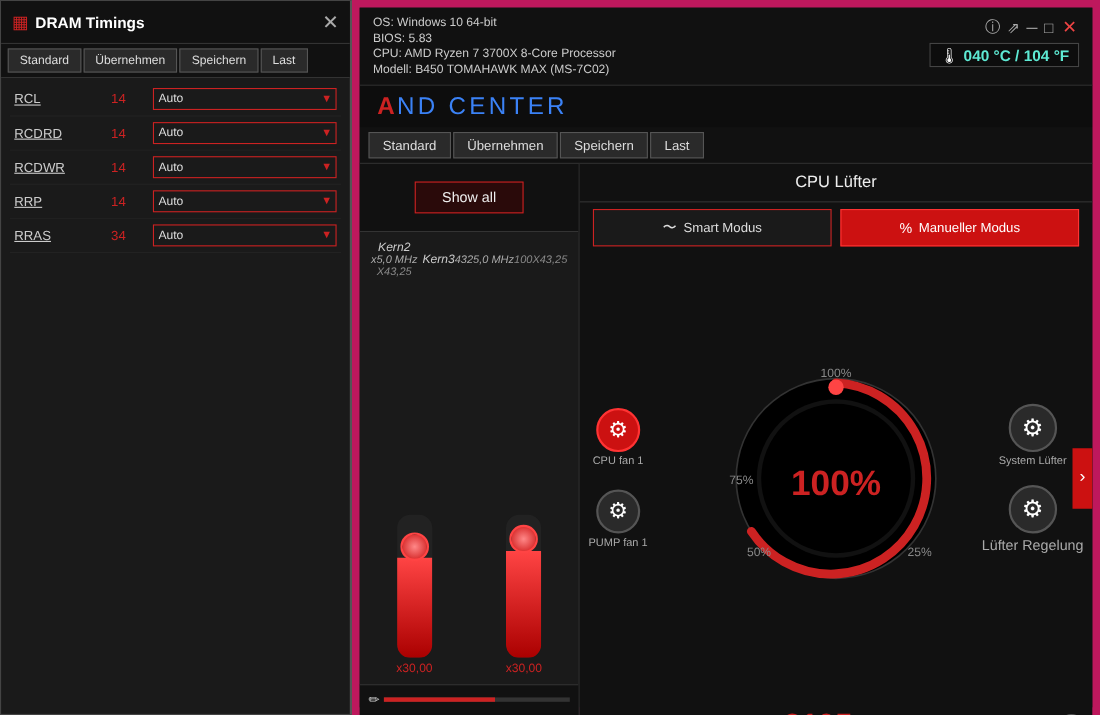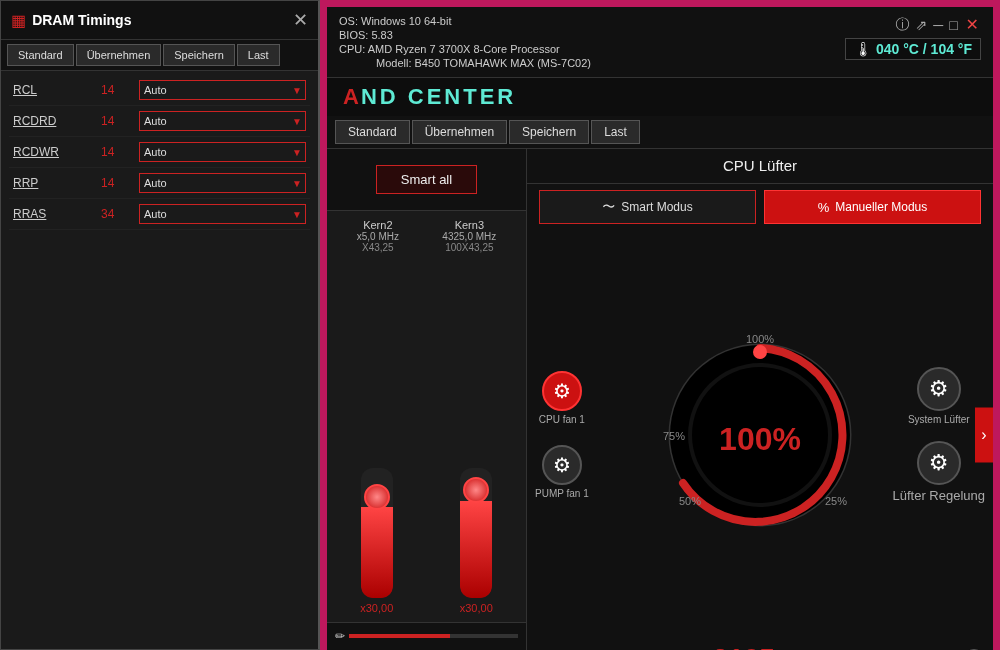--- a/index.html
+++ b/index.html
@@ -364,67 +364,67 @@
   </div>
 </div>
 
 <div class="main-window">
 
   <div class="top-bar">
     <div style="display:flex;flex-direction:column;gap:2px;">
       <span style="font-size:11px;color:#ccc;">OS: Windows 10 64-bit</span>
       <span style="font-size:11px;color:#ccc;">BIOS: 5.83</span>
       <span style="font-size:11px;color:#ccc;">CPU: AMD Ryzen 7 3700X 8-Core Processor</span>
-      <span style="font-size:11px;color:#ccc;margin-left:37px;">Modell: B450 TOMAHAWK MAX (MS-7C02)</span>
+      <span style="font-size:11px;color:#ccc;">Modell: B450 TOMAHAWK MAX (MS-7C02)</span>
     </div>
     <div style="display:flex;flex-direction:column;align-items:flex-end;gap:4px;">
       <div style="display:flex;gap:6px;">
         <button class="top-bar-icon-btn">ⓘ</button>
         <button class="top-bar-icon-btn">⇗</button>
         <button class="top-bar-icon-btn">─</button>
         <button class="top-bar-icon-btn">□</button>
         <button class="top-bar-icon-btn win-btn close">✕</button>
       </div>
       <div class="temp-display">
         <span>🌡</span>
         <span class="temp-red">040 °C / 104 °F</span>
       </div>
     </div>
   </div>
 
   <div class="app-logo-bar">
     <div style="display:flex;align-items:center;">
       <span style="color:#cc2222;font-size:22px;font-weight:bold;letter-spacing:2px;">A</span>
-      <span style="color:#5eead4;font-size:22px;font-weight:bold;letter-spacing:3px;">ND CENTER</span>
+      <span style="color:#3b82f6;font-size:22px;font-weight:normal;letter-spacing:3px;">ND CENTER</span>
     </div>
     <div></div>
   </div>
 
   <div class="toolbar">
     <button class="tb-btn">Standard</button>
     <button class="tb-btn">Übernehmen</button>
     <button class="tb-btn">Speichern</button>
     <button class="tb-btn">Last</button>
   </div>
 
   <div class="content-area">
 
     <div style="width:200px;background:#1a1a1a;border-right:1px solid #333;display:flex;flex-direction:column;overflow:hidden;">
 
       <div style="padding:8px;text-align:center;background:#111;border-bottom:1px solid #333;">
-        <button class="show-all-btn">Smart all</button>
-      </div>
-
-      <div style="display:flex;justify-content:space-around;padding:8px 8px 2px;">
+        <button class="show-all-btn">Show all</button>
+      </div>
+
+      <div style="display:flex;justify-content:space-around;padding:8px 8px 2px;font-style:italic;">
         <div style="display:flex;flex-direction:column;align-items:center;">
           <span style="color:#ccc;font-size:11px;">Kern2</span>
           <span style="color:#aaa;font-size:10px;">x5,0 MHz</span>
           <span style="color:#888;font-size:10px;">X43,25</span>
         </div>
-        <div style="display:flex;flex-direction:column;align-items:center;">
+        <div style="display:flex;flex-direction:row;align-items:center;">
           <span style="color:#ccc;font-size:11px;">Kern3</span>
           <span style="color:#aaa;font-size:10px;">4325,0 MHz</span>
           <span style="color:#888;font-size:10px;">100X43,25</span>
         </div>
       </div>
 
       <div style="display:flex;justify-content:space-around;padding:8px;flex:1;align-items:flex-end;gap:16px;">
 
         <div style="display:flex;flex-direction:column;align-items:center;gap:4px;">
           <div style="width:32px;height:130px;background:#222;border-radius:12px;position:relative;overflow:hidden;">

